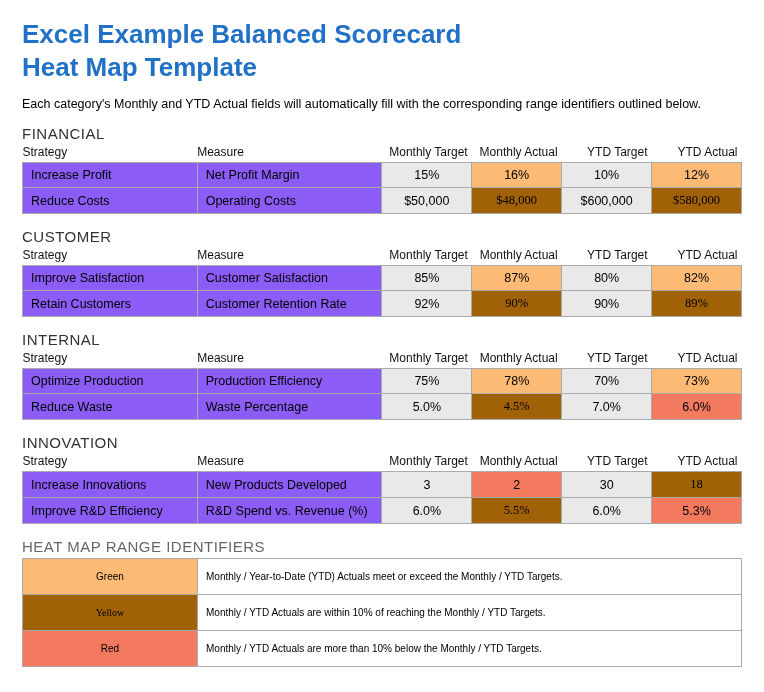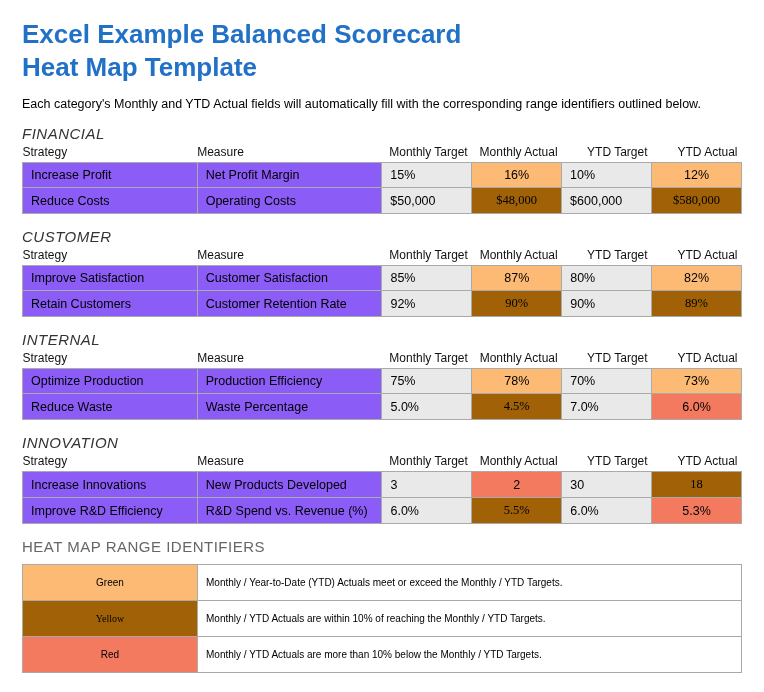--- a/index.html
+++ b/index.html
@@ -20,21 +20,20 @@
     }
     .subtitle {
       font-size: 12.5px;
       margin-bottom: 14px;
     }
     .section-title {
       font-size: 15px;
       letter-spacing: 0.5px;
       margin-bottom: 1px;
       color: #333;
-      font-style: italic;
     }
     table {
       width: 100%;
       border-collapse: collapse;
       margin-bottom: 14px;
     }
     thead th {
       font-weight: normal;
       font-size: 12px;
       text-align: left;
@@ -48,38 +47,38 @@
       font-size: 12.5px;
       height: 24px;
       vertical-align: middle;
     }
     td.strategy, td.measure {
       background: #8b5cf6;
       margin-left: 16px;
     }
     td.target {
       background: #e9e9e9;
-      text-align: left;
+      text-align: center;
       margin-left: 17px;
     }
     td.actual {
       text-align: center;
     }
     td.green { background: #fdba74; }
     td.yellow { background: #a16207; font-family: Liberation Serif, serif; }
     td.red { background: #f47a5f; }
     col.c-strat { width: 175px; }
     col.c-meas { width: 185px; }
     col.c-num { width: 90px; }
 
     .legend-title {
       font-size: 15px;
       letter-spacing: 0.5px;
       color: #666;
-      margin-bottom: 9px;
+      margin-bottom: 3px;
     }
     table.legend td {
       border: 1px solid #aaa;
       padding: 12px 8px;
       font-size: 10px;
       margin-top: 36px;
     }
     td.lg-label { text-align: center; width: 175px; }
     td.lg-desc { background: #fff; }
   </style>

